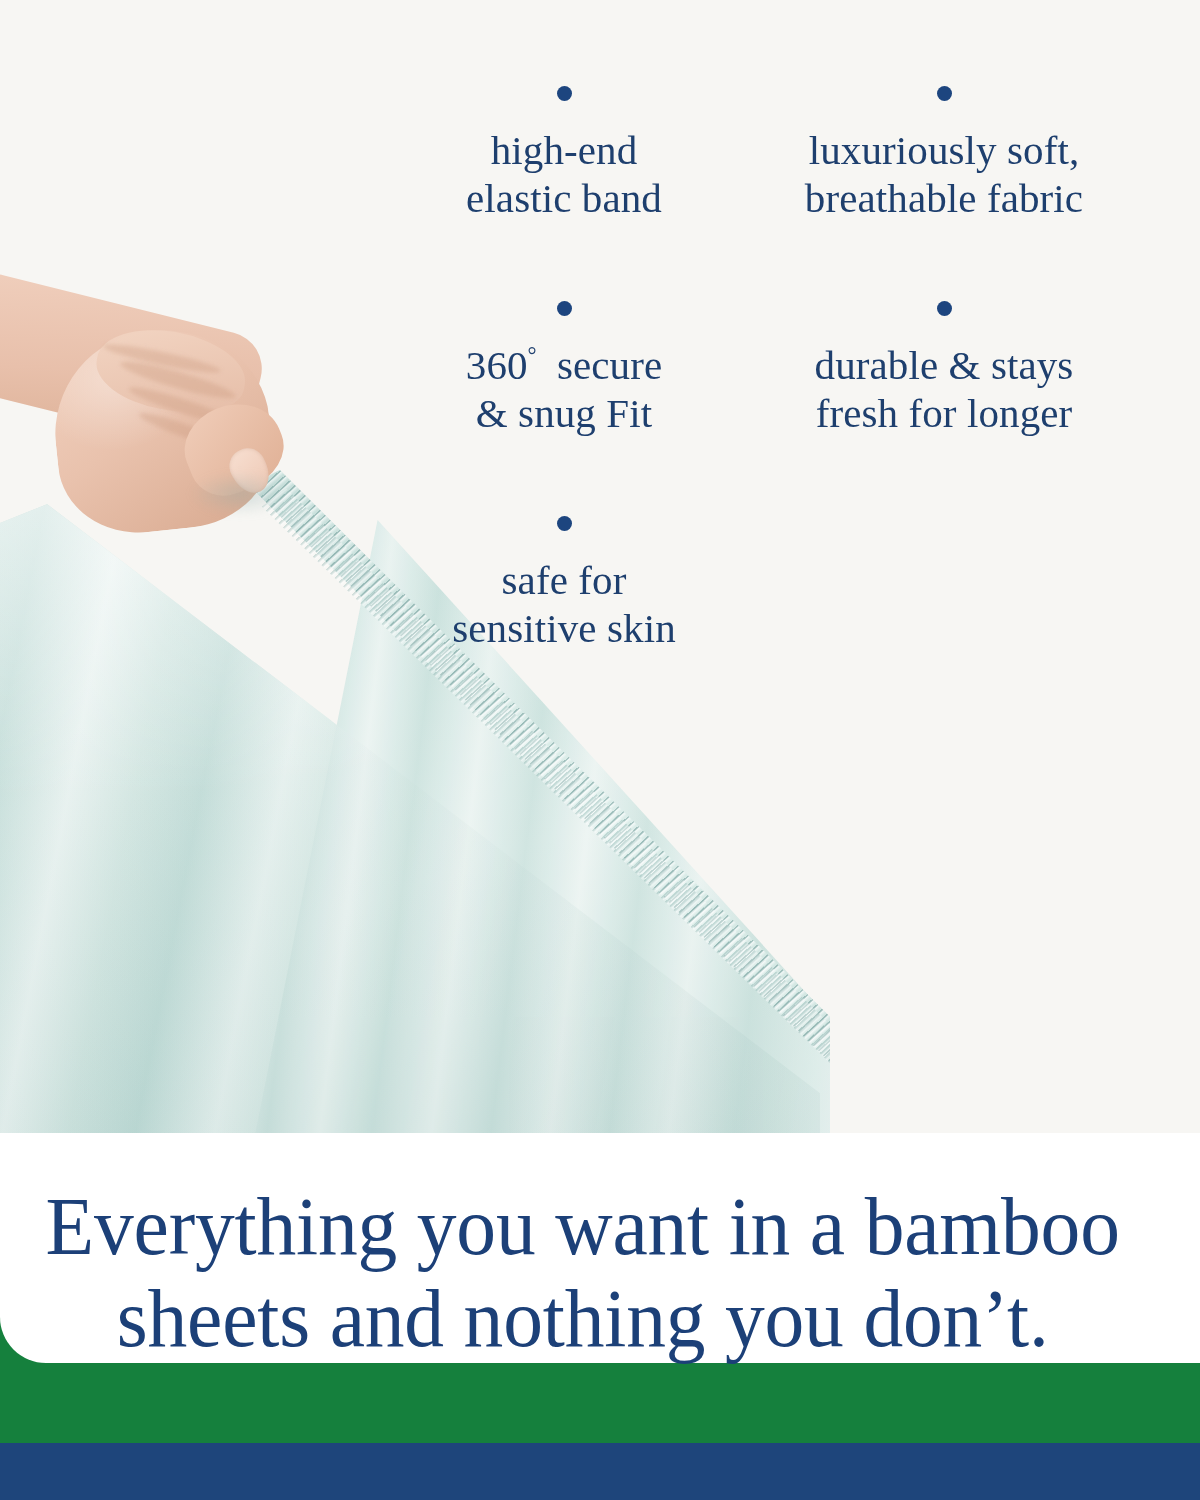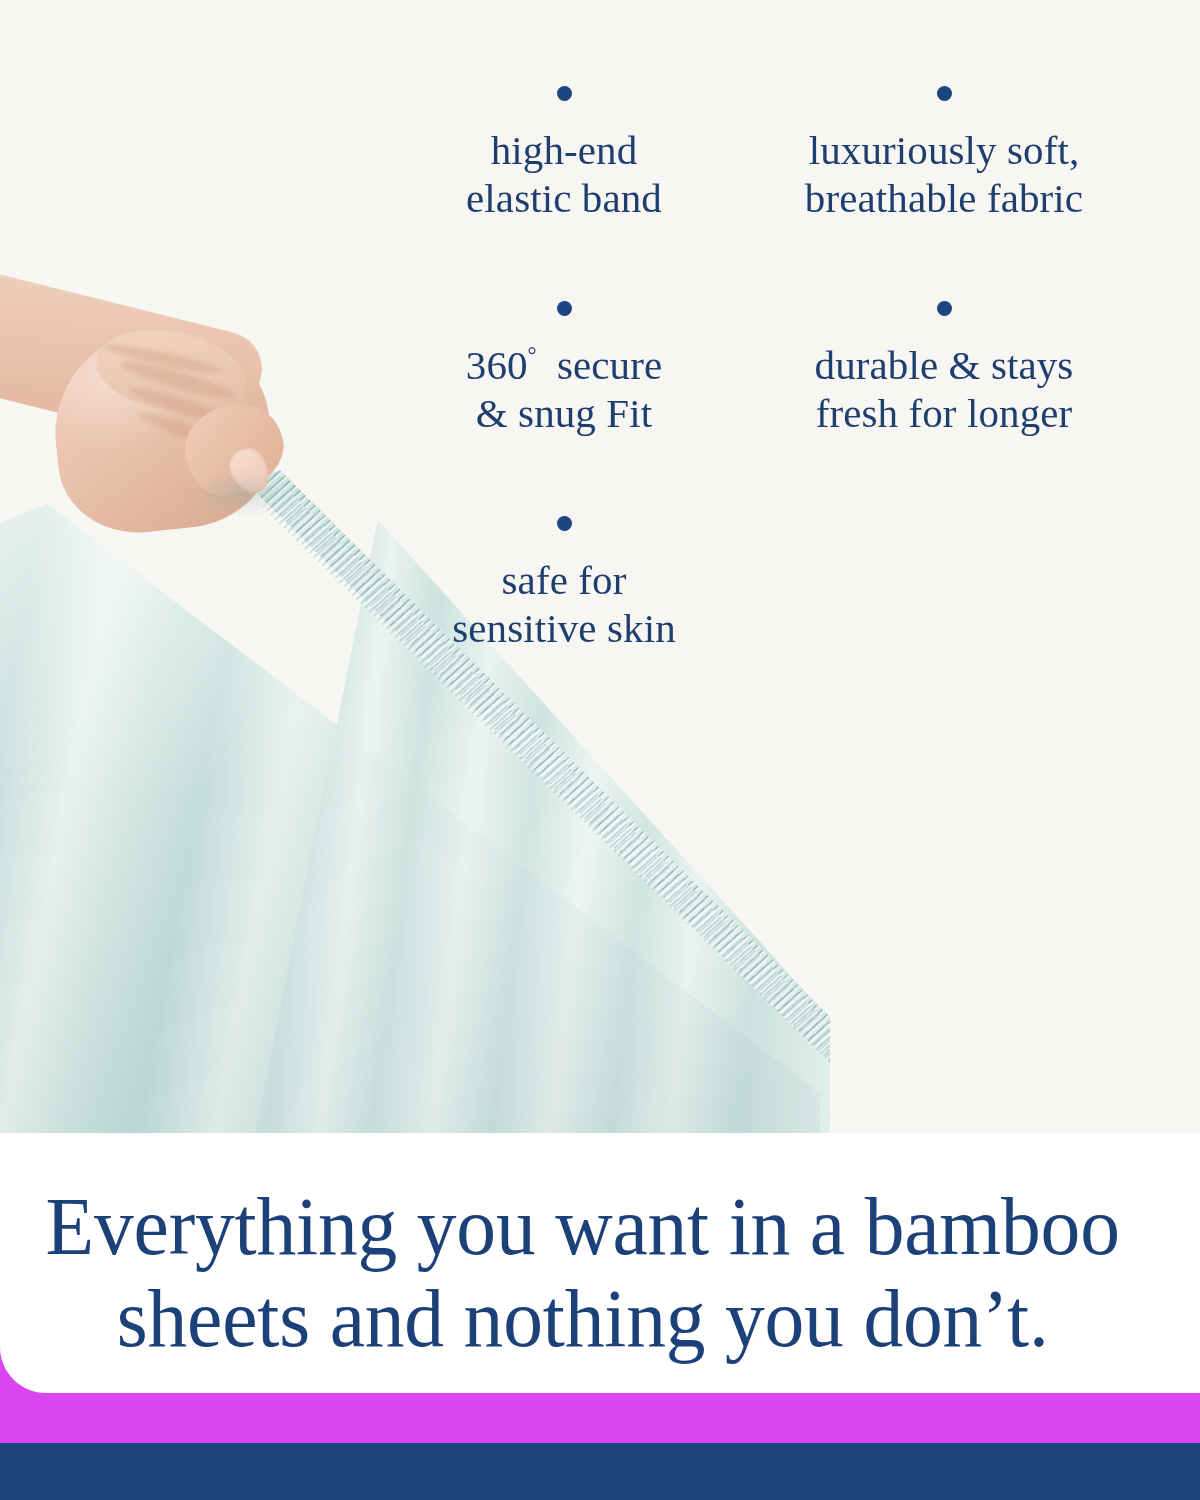--- a/index.html
+++ b/index.html
@@ -10,21 +10,21 @@
     width: 1200px;
     height: 1500px;
     overflow: hidden;
     font-family: "Liberation Serif", "DejaVu Serif", serif;
   }
 
   #page {
     position: relative;
     width: 1200px;
     height: 1500px;
-    background: #d946ef;
+    background: #15803d;
     overflow: hidden;
   }
 
   
   #hero {
     position: absolute;
     left: 0;
     top: 0;
     width: 1200px;
     height: 1133px;
@@ -263,21 +263,21 @@
     padding-right: .44em;
     letter-spacing: 0;
   }
 
   
   #headline-card {
     position: absolute;
     left: 0;
     top: 1133px;
     width: 1200px;
-    height: 260px;
+    height: 230px;
     background: #ffffff;
     border-bottom-left-radius: 46px;
   }
   #headline {
     position: absolute;
     left: 22px;
     top: 48px;
     width: 1156px;
     color: #1c4078;
     font-size: 82px;

